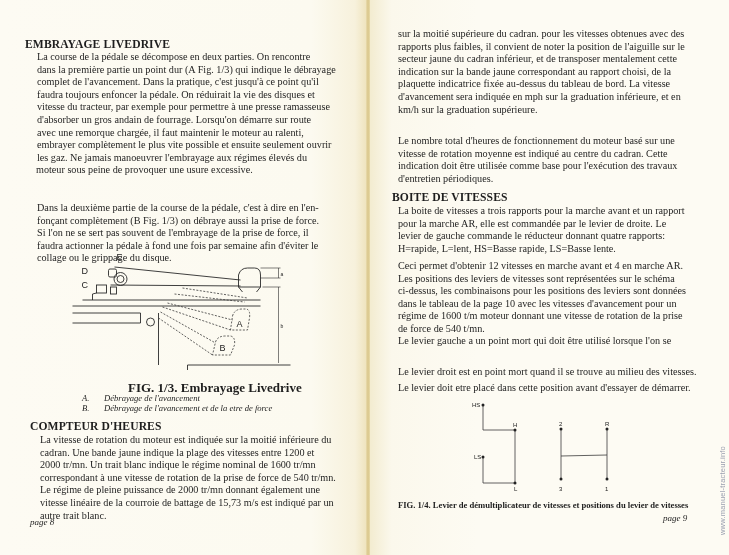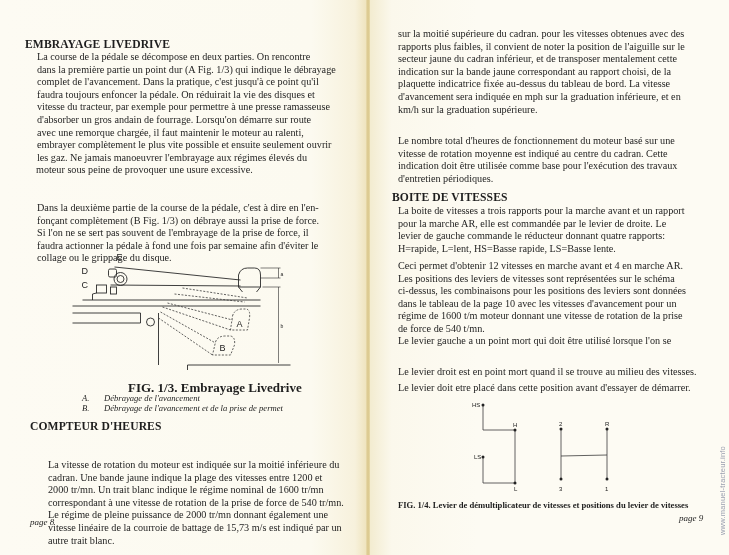--- a/index.html
+++ b/index.html
@@ -113,26 +113,26 @@
         <text x="174" y="77">A</text>
         <text x="157" y="101">B</text>
         <text x="218" y="26" font-size="5">a</text>
         <text x="218" y="78" font-size="5">b</text>
       </g>
     </svg>
 
     <div class="caption" style="left:128px;top:380px;">FIG. 1/3.   Embrayage Livedrive</div>
     <div class="legend" style="left:82px;top:393px;">
       <div><span class="k">A.</span><span>Débrayage de l'avancement</span></div>
-      <div><span class="k">B.</span><span>Débrayage de l'avancement et de la prise de permet</span></div>
+      <div><span class="k">B.</span><span>Débrayage de l'avancement et de la etre de force</span></div>
     </div>
 
     <div class="heading" style="left:30px;top:420px;">COMPTEUR D'HEURES</div>
 
-    <div class="block" style="left:48px;top:434px;width:300px;margin-top:25px;">
+    <div class="block" style="left:40px;top:434px;width:300px;">
       <div>La vitesse de rotation du moteur est indiquée sur la moitié inférieure du</div>
       <div>cadran.  Une bande jaune indique la plage des vitesses entre 1200 et</div>
       <div>2000 tr/mn.  Un trait blanc indique le régime nominal de 1600 tr/mn</div>
       <div>correspondant à une vitesse de rotation de la prise de force de 540 tr/mn.</div>
       <div>Le régime de pleine puissance de 2000 tr/mn donnant également une</div>
       <div>vitesse linéaire de la courroie de battage de 15,73 m/s est indiqué par un</div>
       <div>autre trait blanc.</div>
     </div>
 
     <div class="pagenum" style="left:30px;top:517px;">page 8</div>
@@ -212,17 +212,17 @@
         <text x="64" y="96">L</text>
         <text x="109" y="31">2</text>
         <text x="155" y="31">R</text>
         <text x="109" y="96">3</text>
         <text x="155" y="96">1</text>
       </g>
     </svg>
 
     <div class="caption" style="left:28px;top:500px;font-size:8.6px;">FIG. 1/4.   Levier de démultiplicateur de vitesses et positions du levier de vitesses</div>
 
-    <div class="pagenum" style="left:309px;top:513px;">page 9</div>
+    <div class="pagenum" style="left:293px;top:513px;">page 9</div>
 
     <div class="watermark">www.manuel-tracteur.info</div>
   </div>
 </div>
 
 </body></html>

